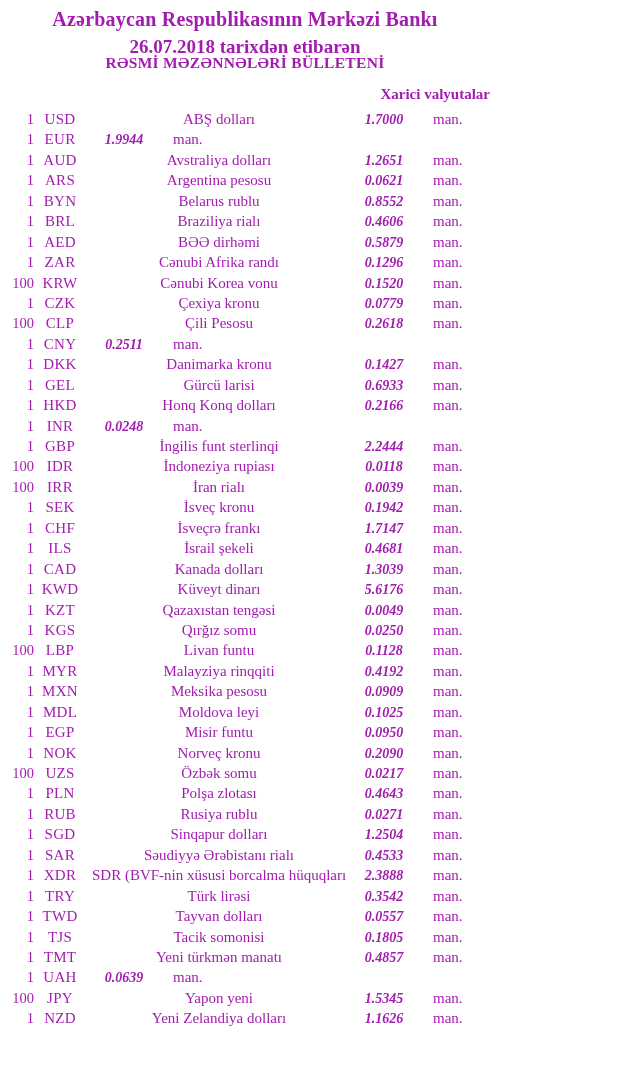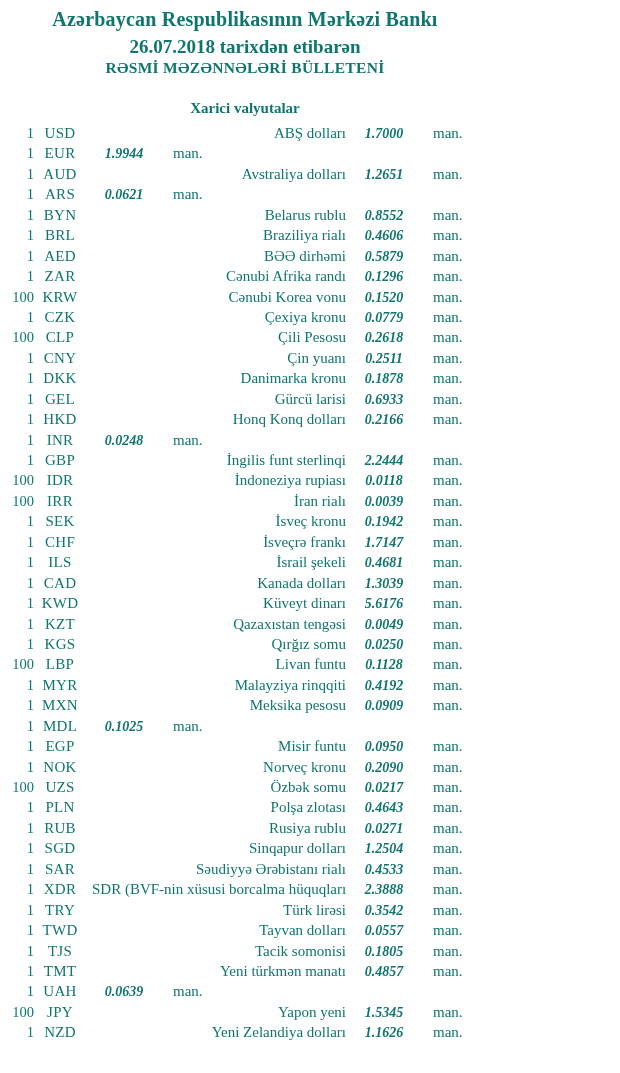--- a/index.html
+++ b/index.html
@@ -5,21 +5,21 @@
   html, body {
     margin: 0;
     padding: 0;
     background: #ffffff;
   }
   .page {
     position: relative;
     width: 490px;
     height: 1073px;
     background: #ffffff;
-    color: #0f766e;
+    color: #a21caf;
     font-family: "Liberation Serif", serif;
     overflow: hidden;
     box-sizing: border-box;
   }
   .doc-header { text-align: center; }
   .bank-name {
     padding-top: 7px;
     font-size: 20px;
     font-weight: 700;
     line-height: 24px;
@@ -31,29 +31,28 @@
     font-weight: 700;
     line-height: 15px;
   }
   .subject-line {
     margin-top: 6px;
     font-size: 14.5px;
     font-weight: 700;
     line-height: 16px;
   }
   .bulletin-line {
-    margin-top: 5px;
     font-size: 15.5px;
     font-weight: 700;
     line-height: 18px;
     letter-spacing: 0.3px;
   }
   .section-title {
-    margin-top: 22px;
-    text-align: center;
+    margin-top: 13px;
+    text-align: right;
     font-size: 15px;
     font-weight: 700;
     line-height: 18px;
   }
   .rates {
     margin-top: 6px;
   }
   .row {
     display: flex;
     align-items: baseline;
@@ -72,21 +71,21 @@
   }
   .code {
     width: 52px;
     text-align: center;
     letter-spacing: 0.3px;
     flex: 0 0 auto;
   }
   .name {
     flex: 1 1 auto;
     padding-left: 6px;
-    text-align: right;
+    text-align: center;
     overflow: hidden;
   }
   .rate {
     width: 76px;
     text-align: center;
     font-weight: 700;
     font-style: italic;
     font-size: 14px;
     flex: 0 0 auto;
   }
@@ -131,20 +130,21 @@
     <span class="qty">1</span>
     <span class="code">AUD</span>
     <span class="name">Avstraliya dolları</span>
     <span class="rate">1.2651</span>
     <span class="unit">man.</span>
   </div>
 
   <div class="row">
     <span class="qty">1</span>
     <span class="code">ARS</span>
+    <span class="name">Argentina pesosu</span>
     <span class="rate">0.0621</span>
     <span class="unit">man.</span>
   </div>
 
   <div class="row">
     <span class="qty">1</span>
     <span class="code">BYN</span>
     <span class="name">Belarus rublu</span>
     <span class="rate">0.8552</span>
     <span class="unit">man.</span>
@@ -194,30 +194,29 @@
     <span class="qty">100</span>
     <span class="code">CLP</span>
     <span class="name">Çili Pesosu</span>
     <span class="rate">0.2618</span>
     <span class="unit">man.</span>
   </div>
 
   <div class="row">
     <span class="qty">1</span>
     <span class="code">CNY</span>
-    <span class="name">Çin yuanı</span>
     <span class="rate">0.2511</span>
     <span class="unit">man.</span>
   </div>
 
   <div class="row">
     <span class="qty">1</span>
     <span class="code">DKK</span>
     <span class="name">Danimarka kronu</span>
-    <span class="rate">0.1878</span>
+    <span class="rate">0.1427</span>
     <span class="unit">man.</span>
   </div>
 
   <div class="row">
     <span class="qty">1</span>
     <span class="code">GEL</span>
     <span class="name">Gürcü larisi</span>
     <span class="rate">0.6933</span>
     <span class="unit">man.</span>
   </div>
@@ -337,20 +336,21 @@
     <span class="qty">1</span>
     <span class="code">MXN</span>
     <span class="name">Meksika pesosu</span>
     <span class="rate">0.0909</span>
     <span class="unit">man.</span>
   </div>
 
   <div class="row">
     <span class="qty">1</span>
     <span class="code">MDL</span>
+    <span class="name">Moldova leyi</span>
     <span class="rate">0.1025</span>
     <span class="unit">man.</span>
   </div>
 
   <div class="row">
     <span class="qty">1</span>
     <span class="code">EGP</span>
     <span class="name">Misir funtu</span>
     <span class="rate">0.0950</span>
     <span class="unit">man.</span>

